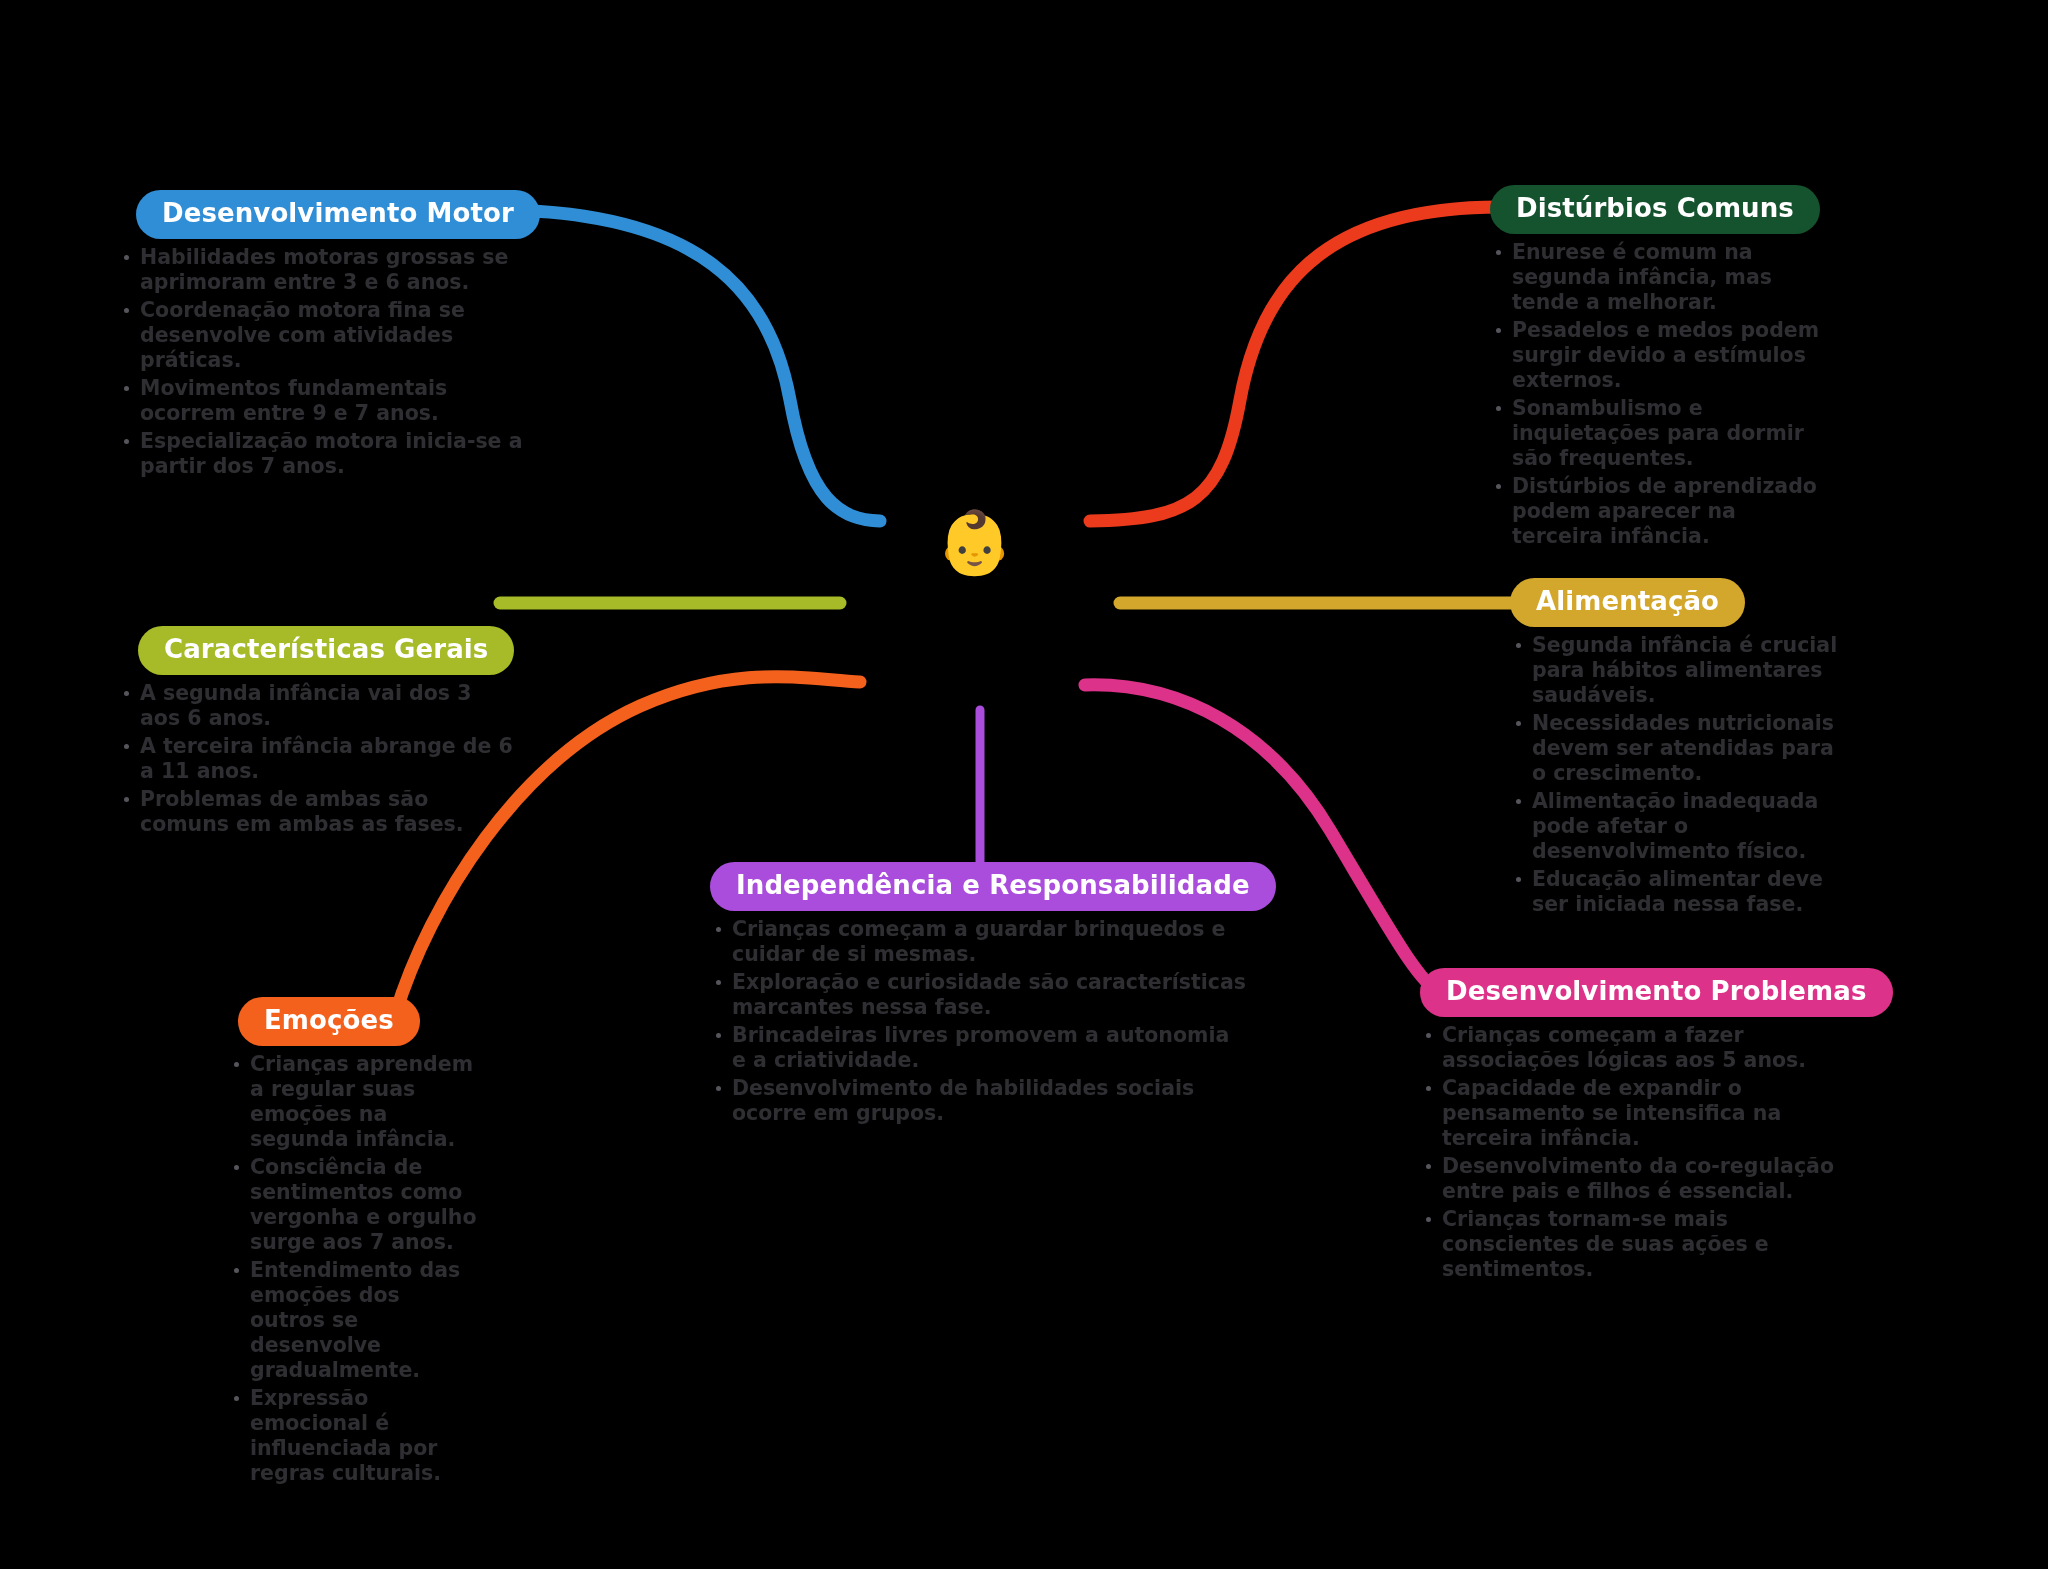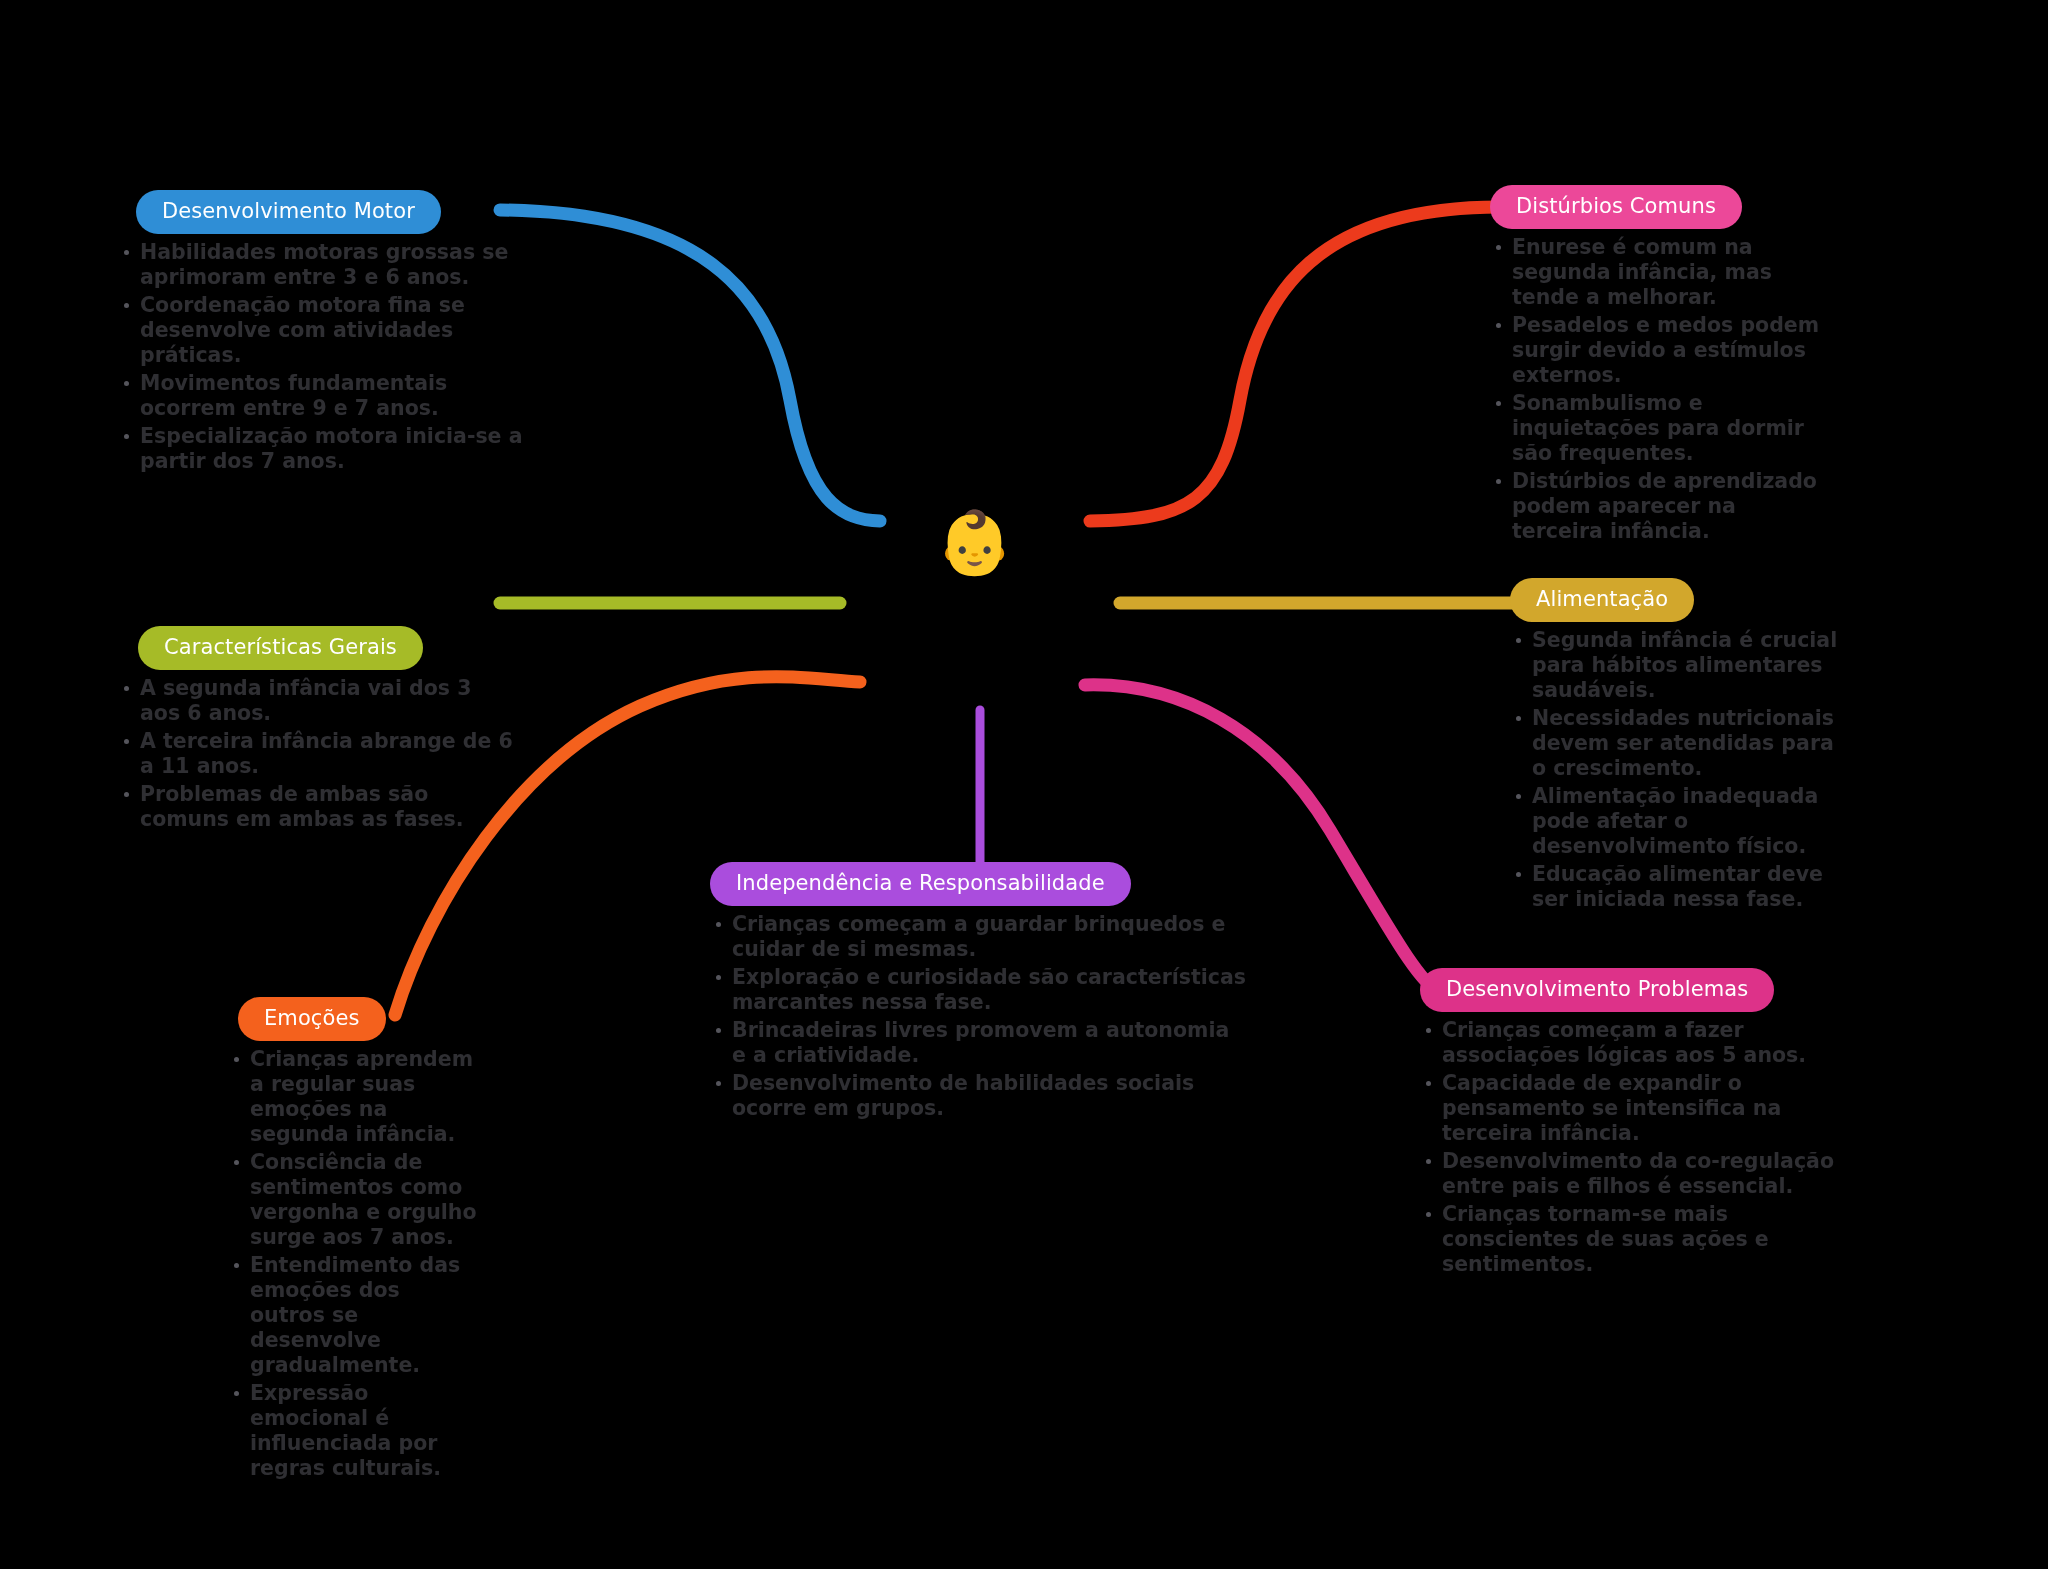--- a/index.html
+++ b/index.html
@@ -46,22 +46,22 @@
 
   .branch {
     position: absolute;
     z-index: 4;
   }
 
   .branch-title {
     display: inline-block;
     border-radius: 999px;
     color: #ffffff;
-    font-weight: normal;
-    font-size: 21px;
+    font-weight: bold;
+    font-size: 26px;
     letter-spacing: 0.1px;
     padding: 10px 26px 12px 26px;
     white-space: nowrap;
     line-height: 1.05;
   }
 
   .branch-list {
     list-style: none;
     margin: 6px 0 0 0;
     padding: 0;
@@ -101,21 +101,21 @@
 
   #branch-emocoes      { left: 228px;  top: 985px;  width: 250px; }
   #branch-emocoes .branch-title { margin-left: 10px; margin-top: 12px; }
 
   #branch-independencia { left: 710px; top: 862px;  width: 540px; }
 
   #branch-cognitivo    { left: 1420px; top: 968px;  width: 430px; }
 
   
   .t-blue    { background: #2f8ed6; }
-  .t-red     { background: #ec4899; }
+  .t-red     { background: #14532d; }
   .t-olive   { background: #a6bb27; margin-top: 48px; }
   .t-gold    { background: #d2a72c; }
   .t-orange  { background: #f4611d; }
   .t-purple  { background: #aa4ddd; }
   .t-magenta { background: #dd3289; }
 </style>
 </head>
 <body>
 
 <div id="canvas">

